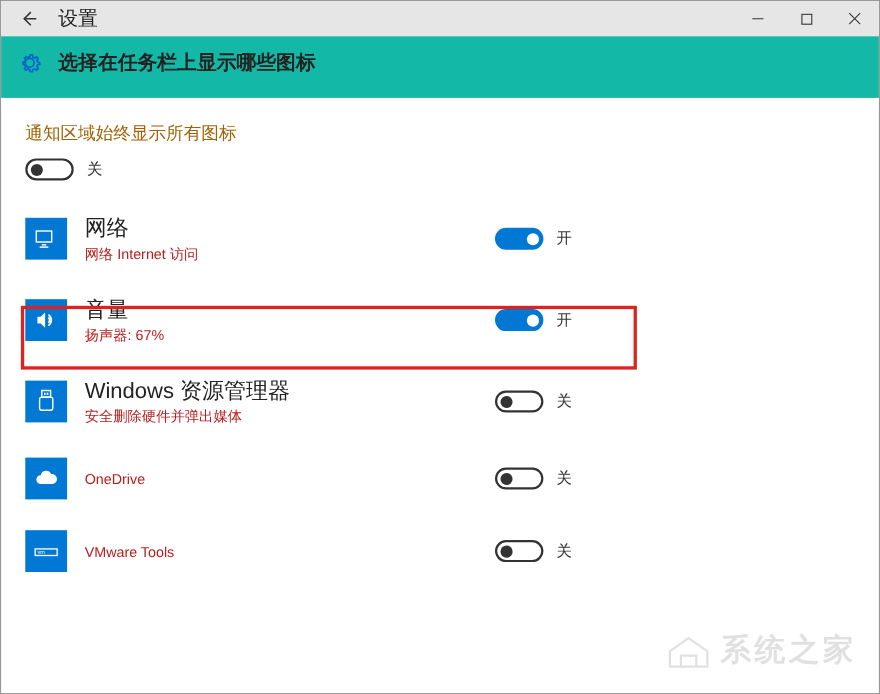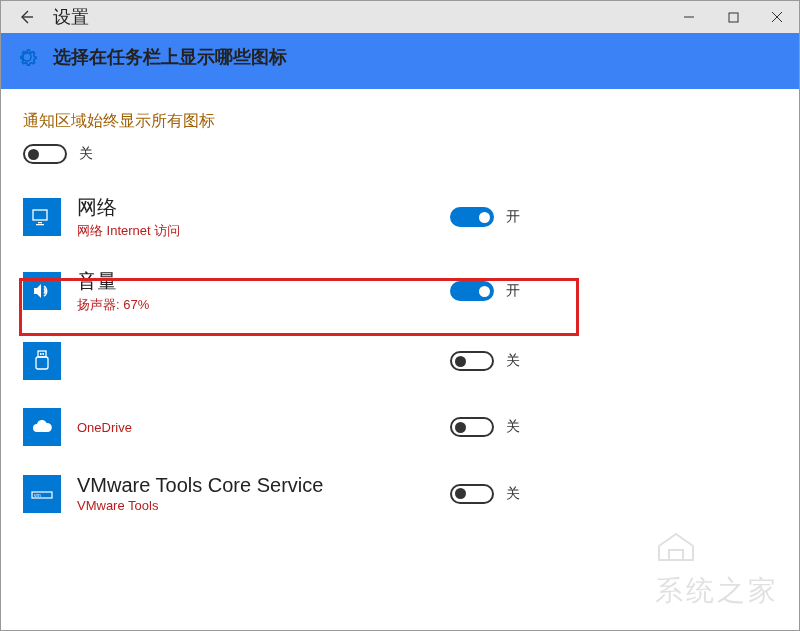--- a/index.html
+++ b/index.html
@@ -2,39 +2,39 @@
 <html><head>
   <meta charset="utf-8">
   <style>
     * { margin:0; padding:0; box-sizing:border-box; font-family:"Microsoft YaHei","Segoe UI",Arial,sans-serif; }
     body { width:800px; height:631px; background:#fff; overflow:hidden; position:relative; border:1px solid #999; }
     .titlebar { height:32px; background:#e6e6e6; display:flex; align-items:center; padding-left:10px; }
     .back-btn { width:30px; height:30px; display:flex; align-items:center; justify-content:center; cursor:pointer; }
     .title-txt { font-size:18px; margin-left:12px; color:#222; }
     .wincontrols { margin-left:auto; display:flex; }
     .wc { width:44px; height:32px; display:flex; align-items:center; justify-content:center; cursor:pointer; }
-    .header { background:#3b82f6; display:flex; align-items:flex-end; padding:12px 14px 20px 14px; gap:14px; }
+    .header { background:#14b8a6; display:flex; align-items:flex-end; padding:12px 14px 20px 14px; gap:14px; }
     .gear { width:24px; height:24px; color:#0066cc; }
     .page-title { font-size:18px; font-weight:600; color:#222; }
     .content { padding:22px 22px 0 22px; }
     .section-h { font-size:16px; font-weight:400; color:#a16207; margin-bottom:12px; }
     .master-row { display:flex; align-items:center; gap:12px; margin-bottom:22px; }
     .toggle { width:44px; height:20px; border:2px solid #333; border-radius:12px; position:relative; background:#fff; cursor:pointer; }
     .toggle .knob { width:11px; height:11px; border-radius:50%; background:#333; position:absolute; top:2.5px; left:2.5px; }
     .toggle.on { background:#0078d4; border-color:#0078d4; }
     .toggle.on .knob { background:#fff; left:auto; right:2.5px; }
     .toggle-label { font-size:14px; color:#333; }
     .item-row { display:flex; align-items:center; padding:8px 0; position:relative; }
     .item-icon { width:38px; height:38px; background:#0078d4; display:flex; align-items:center; justify-content:center; color:#fff; margin-right:16px; flex:0 0 38px; }
     .item-txt { flex:1 1 auto; }
     .item-title { font-size:20px; color:#222; }
     .item-sub { font-size:13px; color:#b91c1c; margin-top:1px; }
     .item-toggle-wrap { display:flex; align-items:center; gap:12px; position:absolute; left:427px; }
     .hl-box { border:3px solid #d22; position:absolute; left:18px; top:277px; width:560px; height:58px; pointer-events:none; }
-    .watermark { position:absolute; right:20px; bottom:20px; color:rgba(0,0,0,0.12); font-size:28px; font-weight:400; letter-spacing:3px; display:flex; align-items:flex-start; gap:8px;flex-direction:column; }
+    .watermark { position:absolute; right:20px; bottom:20px; color:rgba(0,0,0,0.12); font-size:28px; font-weight:700; letter-spacing:3px; display:flex; align-items:flex-end; gap:8px; }
     .gap { margin-bottom:12px; }
   </style>
 </head>
 <body>
 
 <div class="titlebar">
   <div class="back-btn">
     <svg width="16" height="16" viewBox="0 0 16 16">
       <path d="M10 2 L4 8 L10 14" stroke="#333" stroke-width="1.4" fill="none"></path>
       <path d="M4 8 H15" stroke="#333" stroke-width="1.4"></path>
@@ -119,20 +119,24 @@
 
   <div class="item-row gap">
     <div class="item-icon">
       <svg width="22" height="24" viewBox="0 0 22 24">
           <rect x="7" y="2" width="8" height="6" stroke="#fff" fill="none" stroke-width="1.3"></rect>
           <rect x="5" y="8" width="12" height="12" rx="2" stroke="#fff" fill="none" stroke-width="1.3"></rect>
           <rect x="9" y="4" width="1.5" height="2" fill="#fff"></rect>
           <rect x="11.5" y="4" width="1.5" height="2" fill="#fff"></rect>
         </svg>
     </div>
+    <div class="item-txt">
+      <div class="item-title">Windows 资源管理器</div>
+      <div class="item-sub">安全删除硬件并弹出媒体</div>
+    </div>
     <div class="item-toggle-wrap">
       <div class="toggle">
           <div class="knob"></div>
         </div>
       <span class="toggle-label">关</span>
     </div>
   </div>
 
   <div class="item-row gap">
     <div class="item-icon">
@@ -152,21 +156,20 @@
   </div>
 
   <div class="item-row">
     <div class="item-icon">
       <svg width="24" height="16" viewBox="0 0 24 16">
           <rect x="2" y="6" width="20" height="6" stroke="#fff" fill="none" stroke-width="1.2"></rect>
           <text x="4" y="11" font-size="5" fill="#fff">vm</text>
         </svg>
     </div>
     <div class="item-txt">
-      <div class="item-title">VMware Tools Core Service</div>
       <div class="item-sub">VMware Tools</div>
     </div>
     <div class="item-toggle-wrap">
       <div class="toggle">
           <div class="knob"></div>
         </div>
       <span class="toggle-label">关</span>
     </div>
   </div>
 

